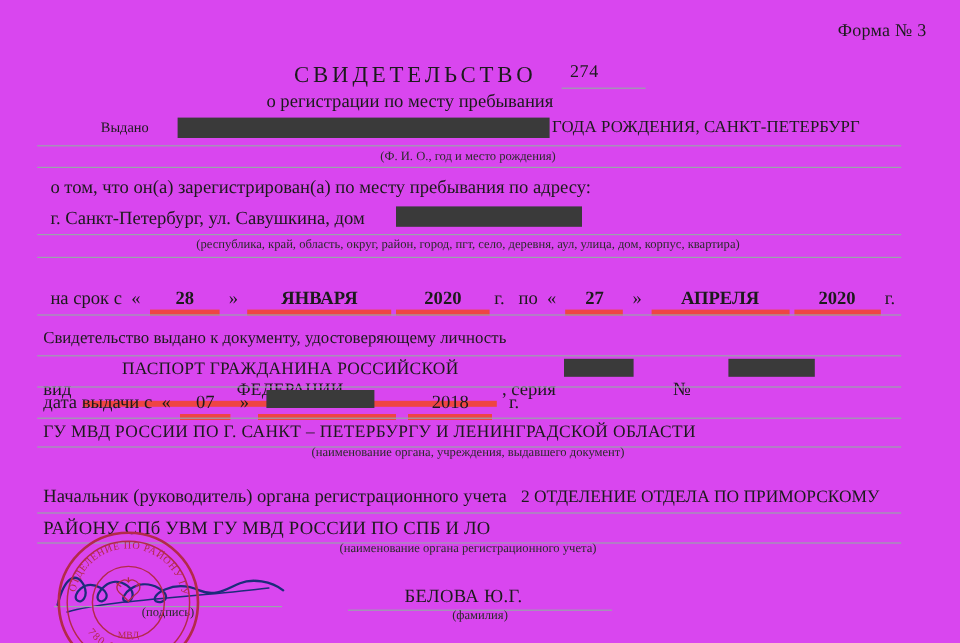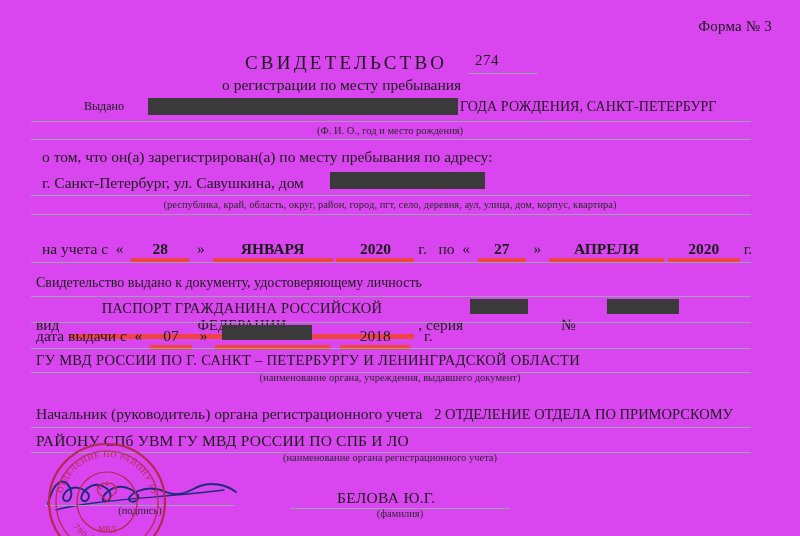--- a/index.html
+++ b/index.html
@@ -137,21 +137,21 @@
   <div class="abs caption" id="issued-caption">(Ф. И. О., год и место рождения)</div>
 
   <div class="abs" id="addr-line">г. Санкт-Петербург, ул. Савушкина, дом</div>
   <div class="abs" id="about-line">о том, что он(а) зарегистрирован(а) по месту пребывания по адресу:</div>
   <div class="abs" id="addr-redact"></div>
   <div class="rule" id="addr-rule"></div>
   <div class="rule" id="addr-rule2"></div>
   <div class="abs caption" id="addr-caption">(республика, край, область, округ, район, город, пгт, село, деревня, аул, улица, дом, корпус, квартира)</div>
 
   <div class="abs" id="term-row">
-    <span class="term-seg">на учета с</span>
+    <span class="term-seg">на срок с</span>
     <span class="term-seg">&nbsp;«&nbsp;</span>
     <span class="term-seg term-val u" style="width:58px">28</span>
     <span class="term-seg">&nbsp;»&nbsp;</span>
     <span class="term-seg term-val u" style="width:120px">ЯНВАРЯ</span>
     <span class="term-seg term-val u" style="width:78px">2020</span>
     <span class="term-seg">г.</span>
     <span class="term-seg">&nbsp;</span>
     <span class="term-seg">по</span>
     <span class="term-seg">&nbsp;«&nbsp;</span>
     <span class="term-seg term-val u" style="width:48px">27</span>

